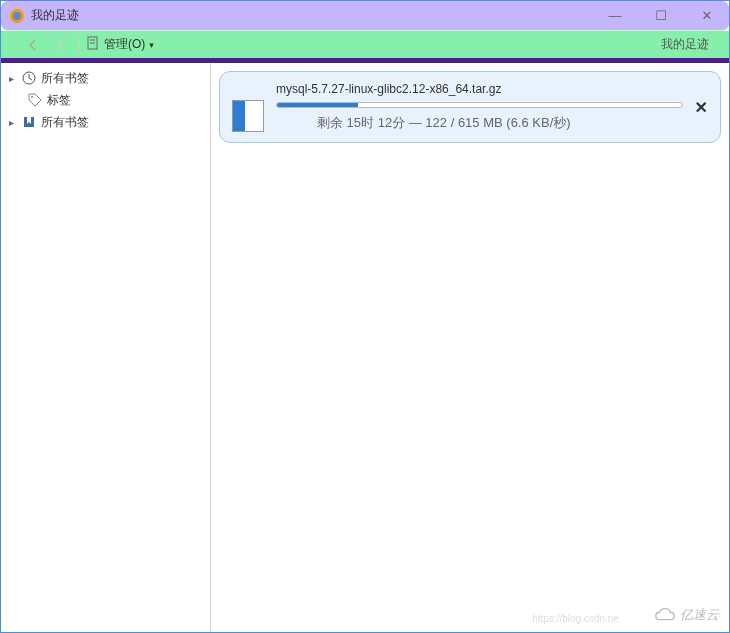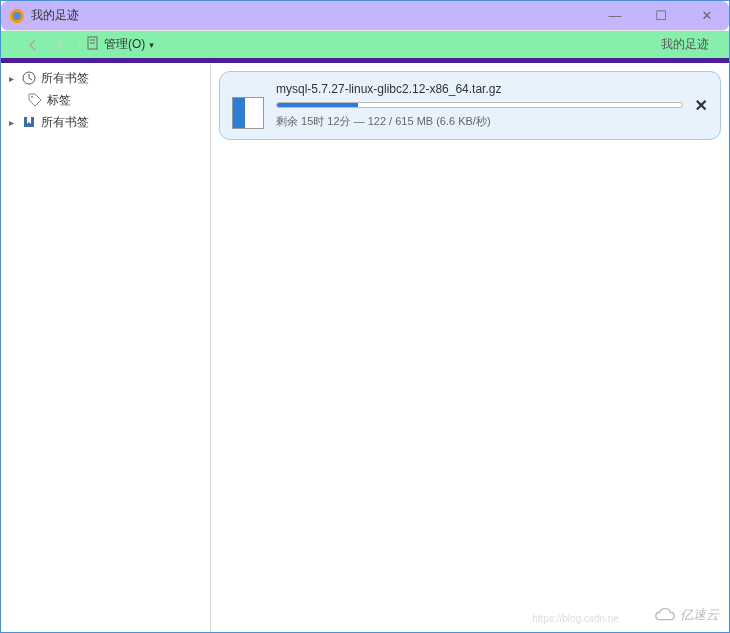--- a/index.html
+++ b/index.html
@@ -32,21 +32,21 @@
 .sb-icon { width: 16px; height: 16px; margin-right: 4px; display: flex; align-items: center; justify-content: center; color: #555; }
 .sb-icon svg { width: 14px; height: 14px; }
 
 .content { flex: 1; background: #fff; padding: 8px; overflow: auto; }
 .dl-item { border: 1px solid #a8c8e8; background: #e8f2fd; border-radius: 11px; padding: 10px 12px; display: flex; align-items: flex-end; position: relative; }
 .dl-icon { width: 32px; height: 32px; border: 1px solid #999; background: linear-gradient(to right, #2e7cd6 40%, #fff 40%); margin-right: 12px; flex-shrink: 0; }
 .dl-body { flex: 1; }
 .dl-name { font-size: 12px; color: #333; margin-bottom: 6px; }
 .progress { height: 6px; background: #fff; border: 1px solid #bbb; border-radius: 3px; overflow: hidden; margin-bottom: 6px; }
 .progress-bar { height: 100%; background: #2e7cd6; width: 20%; }
-.dl-status { font-size: 11px; color: #666; }
+.dl-status { font-size: 13px; color: #666; margin-left: 41px; }
 .dl-cancel { font-size: 16px; font-weight: bold; color: #333; cursor: pointer; margin-left: 12px; align-self: center; }
 
 .watermark { position: absolute; bottom: 8px; right: 10px; font-size: 13px; color: #bbb; display: flex; align-items: center; gap: 4px; font-style: italic; }
 .watermark svg { width: 22px; height: 18px; }
 .watermark2 { position: absolute; bottom: 8px; right: 110px; font-size: 10px; color: #ddd; }
 </style>
 </head>
 <body>
 
 <div class="titlebar">

